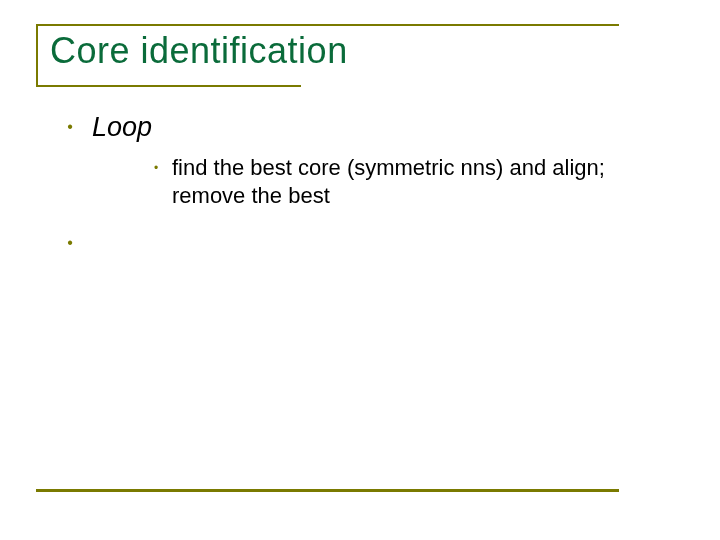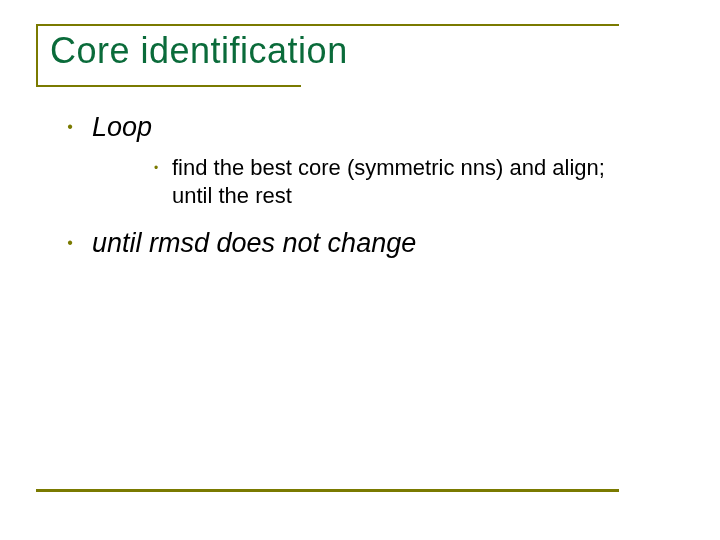--- a/index.html
+++ b/index.html
@@ -107,24 +107,23 @@
 
   <div class="body">
 
     <div class="lvl1">
       <div class="b">•</div>
       <div class="t">Loop</div>
     </div>
 
     <div class="lvl2">
       <div class="b">•</div>
-      <div class="t">find the best core (symmetric nns) and align; until the rest</div>
+      <div class="t">find the best core (symmetric nns) and align; remove the best</div>
     </div>
 
     <div class="lvl1">
       <div class="b">•</div>
-      <div class="t">until rmsd does not change</div>
     </div>
 
   </div>
 
   <div class="bottom-rule"></div>
 </div>
 
 </body></html>

